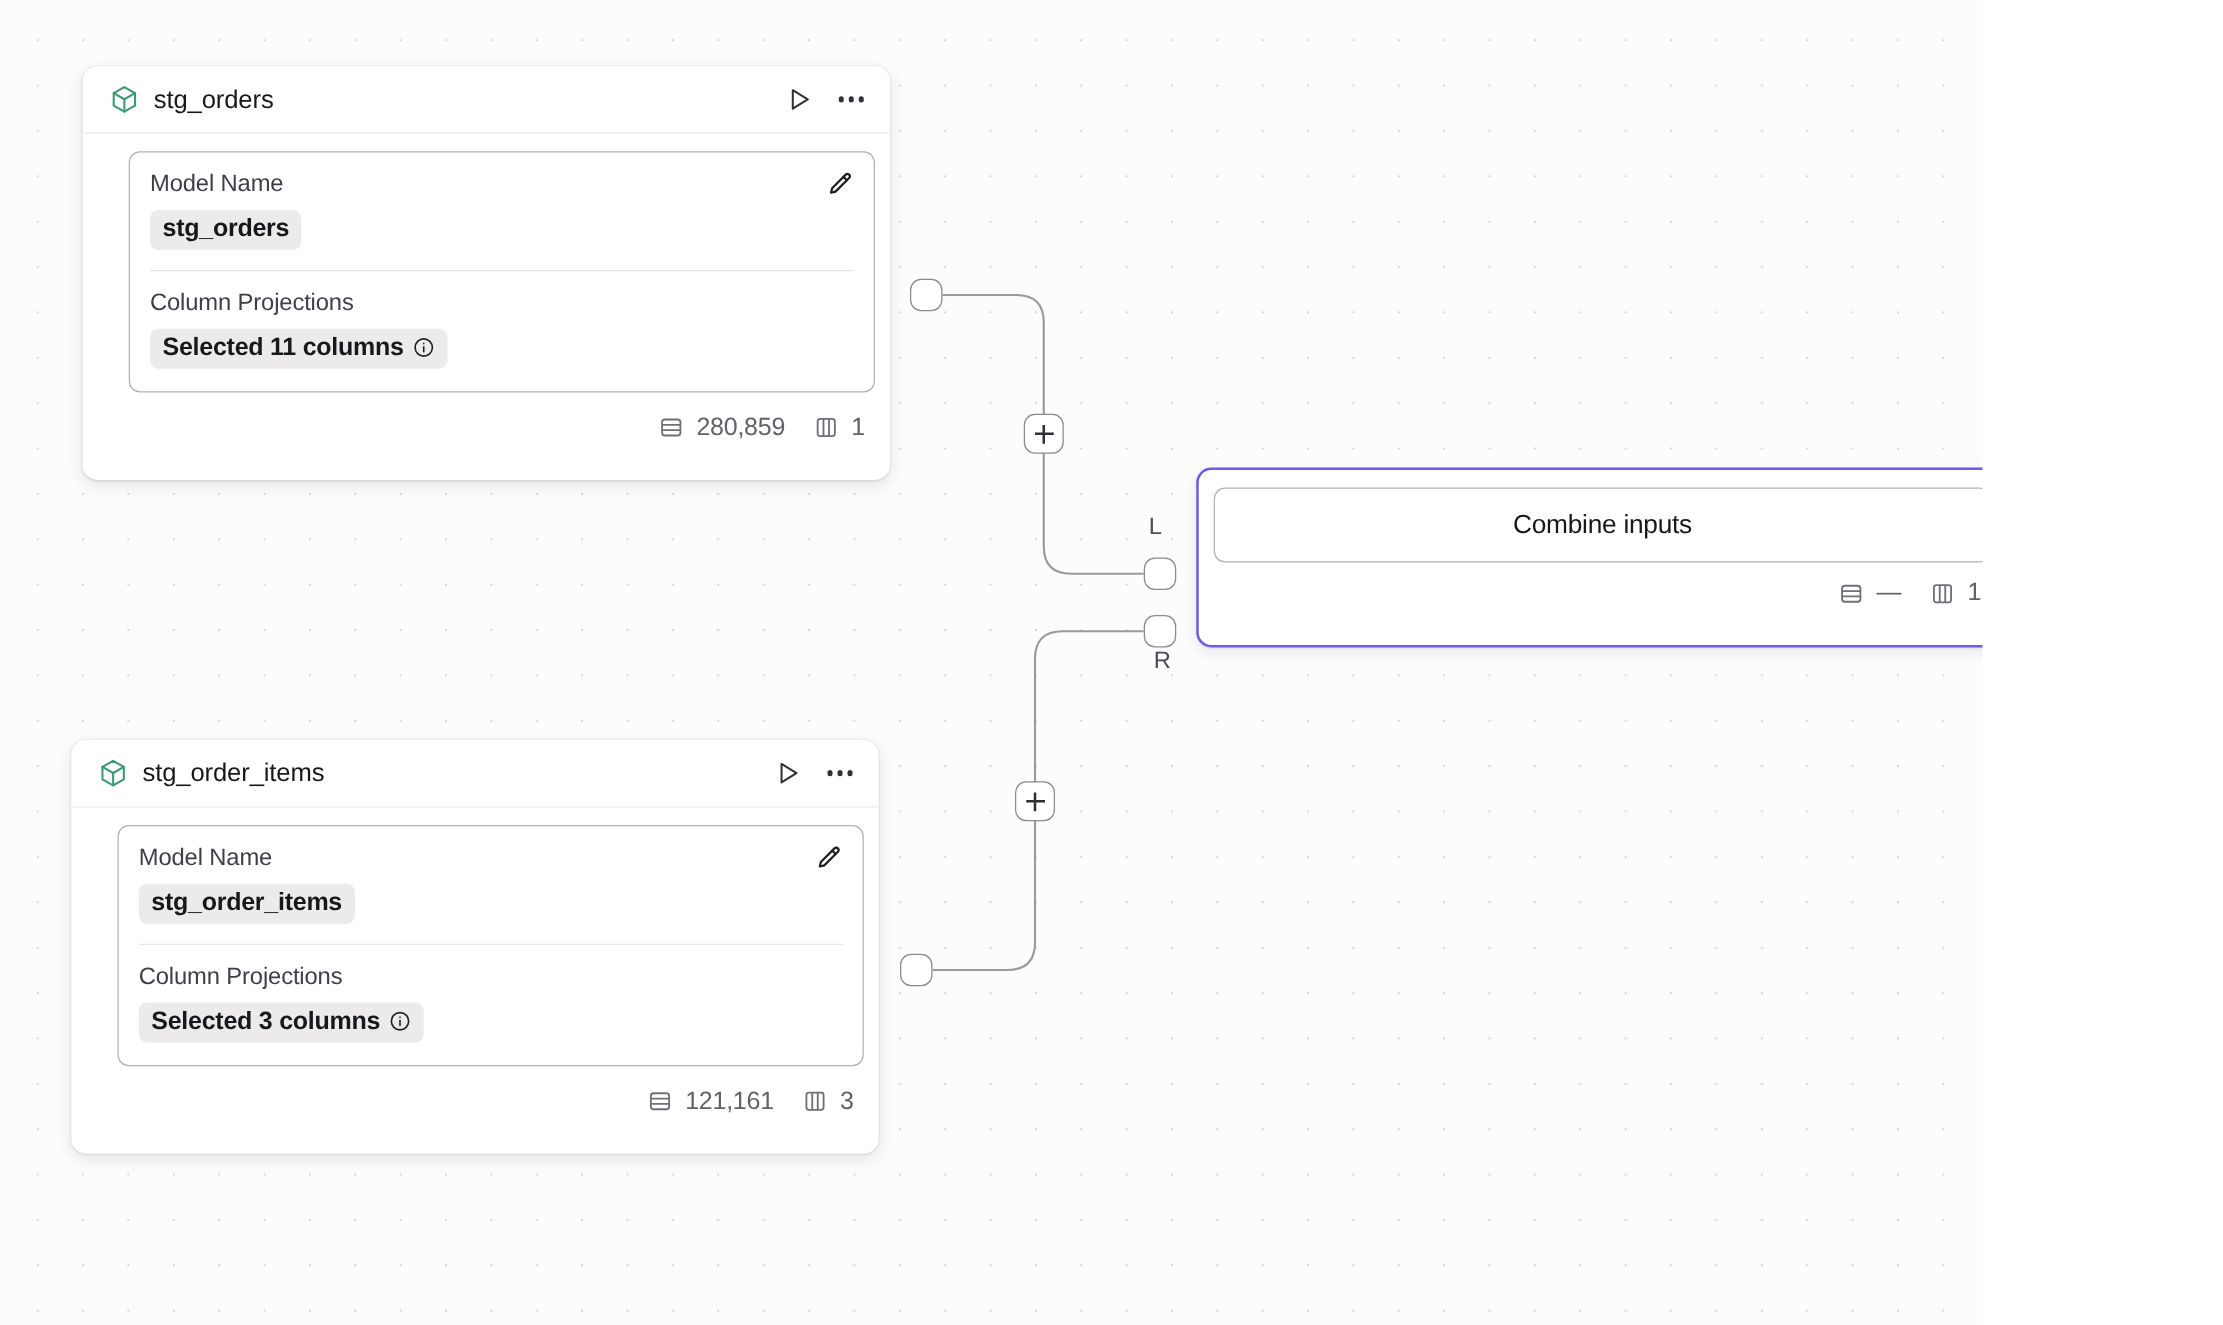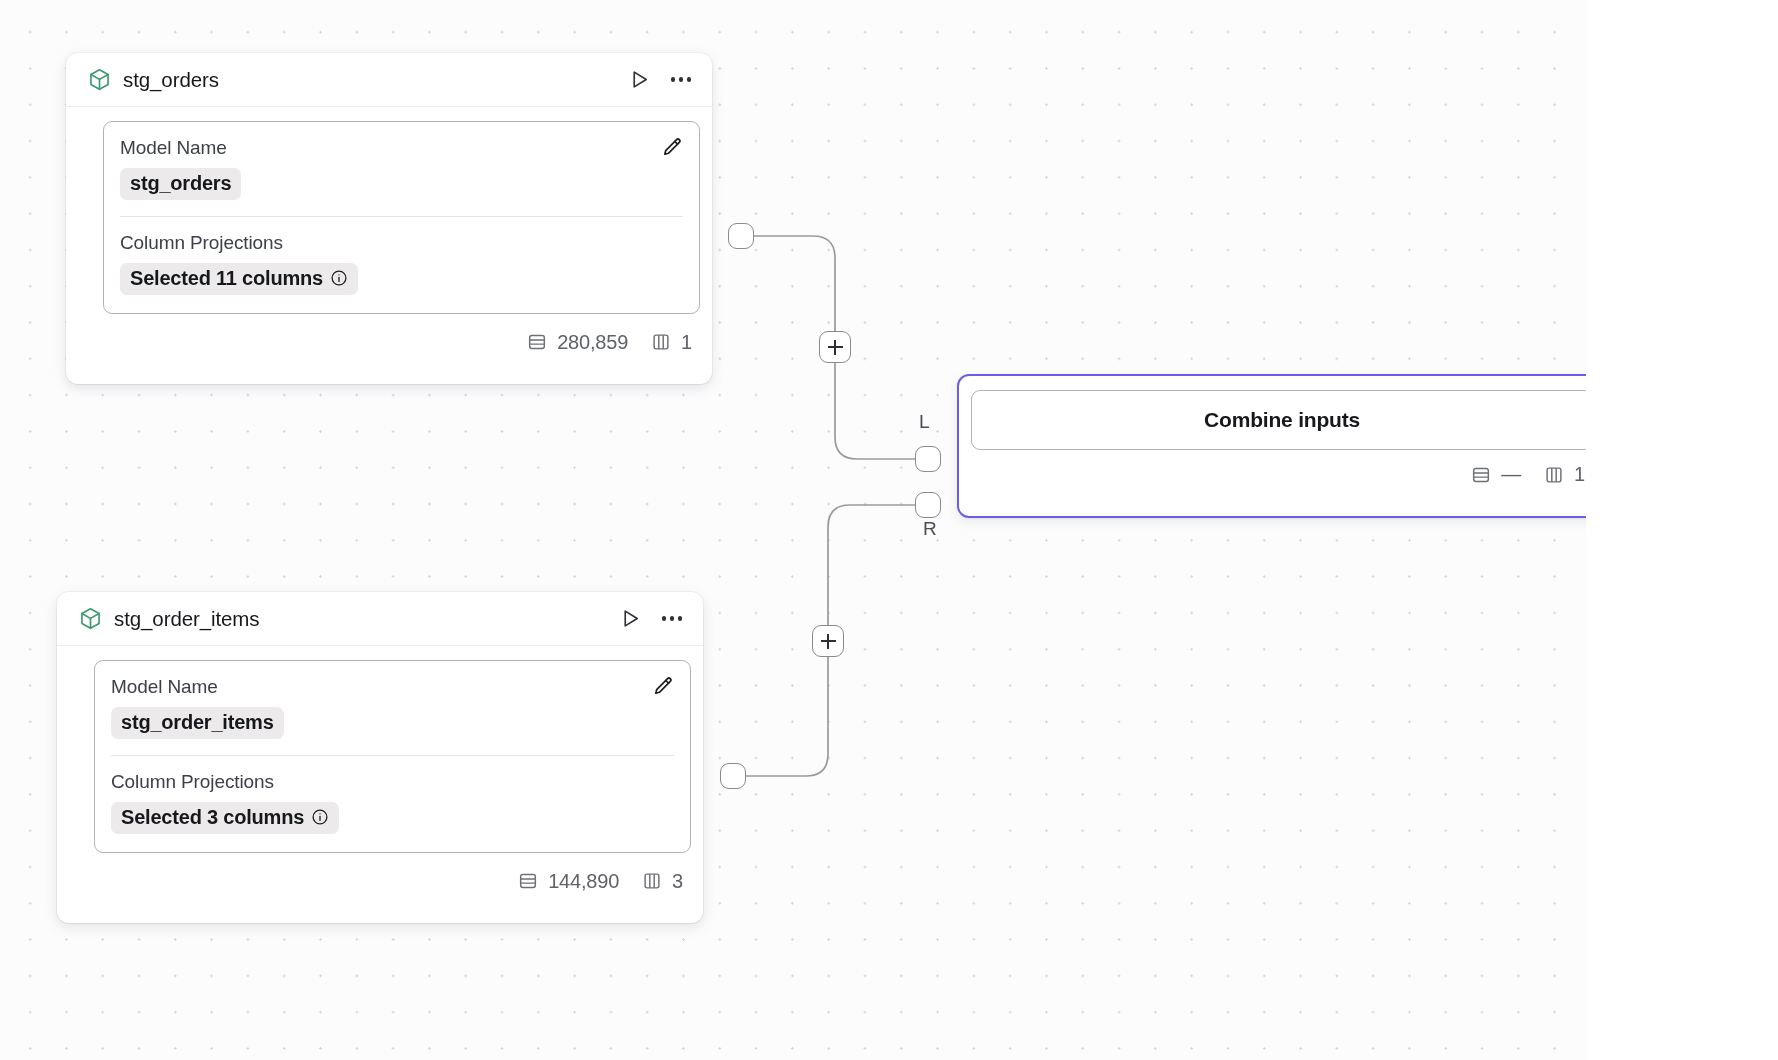--- a/index.html
+++ b/index.html
@@ -157,21 +157,21 @@
     box-shadow: 0 1px 2px rgba(16,24,40,.05), 0 4px 12px rgba(16,24,40,.08);
   }
   .combine-btn {
     border: 1px solid #b6b2ad;
     border-radius: 9px;
     height: 58px;
     display: flex;
     align-items: center;
     justify-content: center;
     font-size: 21px;
-    font-weight: 700;
+    font-weight: 400;
     color: #17181c;
     letter-spacing: -0.2px;
     cursor: pointer;
     background: #fff;
   }
 
   
   .port {
     position: absolute;
     width: 26px;
@@ -363,21 +363,21 @@
     </div>
 
     <div class="node-footer">
       <span class="stat">
         <span style="display:flex;">
           <svg width="22" height="22" viewBox="0 0 24 24" fill="none" stroke="#6d7077" stroke-width="1.6" stroke-linejoin="round">
             <rect x="4" y="5" width="16" height="14" rx="2.4"></rect>
             <path d="M4 9.7h16M4 14.3h16"></path>
           </svg>
         </span>
-        <span class="stat-val">144,890</span>
+        <span class="stat-val">121,161</span>
       </span>
       <span class="stat">
         <span style="display:flex;">
           <svg width="22" height="22" viewBox="0 0 24 24" fill="none" stroke="#6d7077" stroke-width="1.6" stroke-linejoin="round">
             <rect x="4.5" y="4.5" width="15" height="15" rx="2.2"></rect>
             <path d="M9.6 4.5v15M14.4 4.5v15"></path>
           </svg>
         </span>
         <span class="stat-val">3</span>
       </span>

